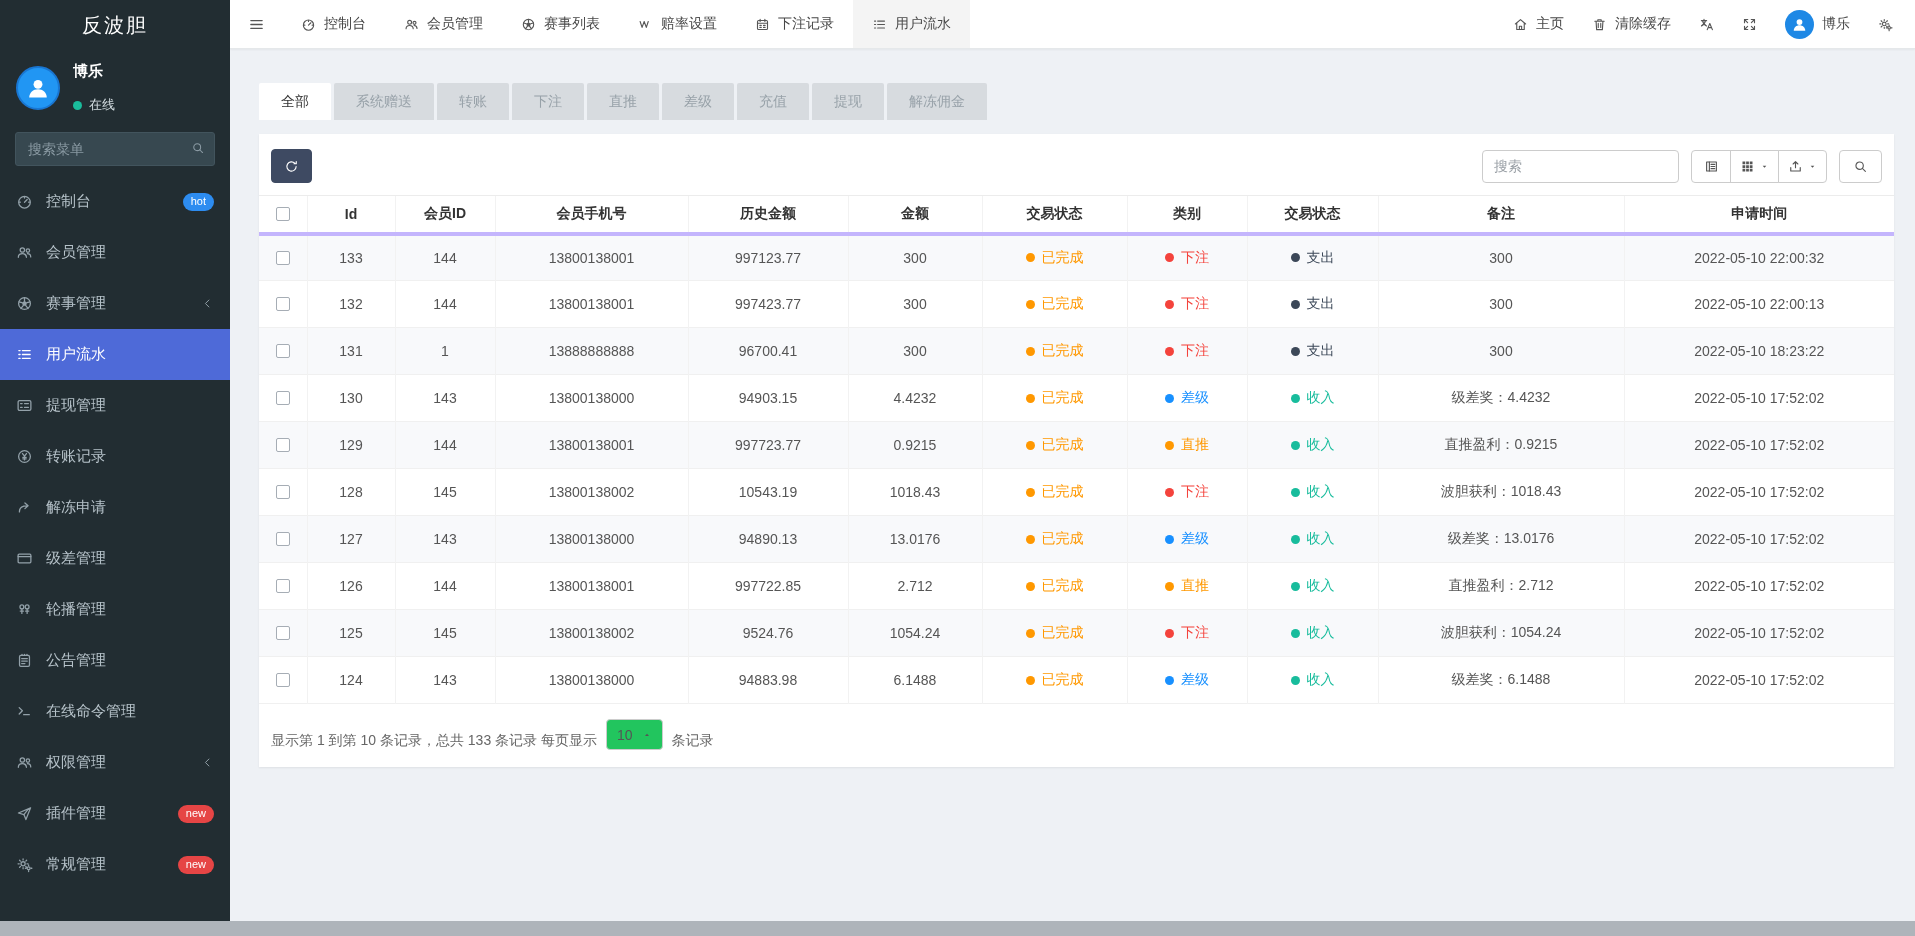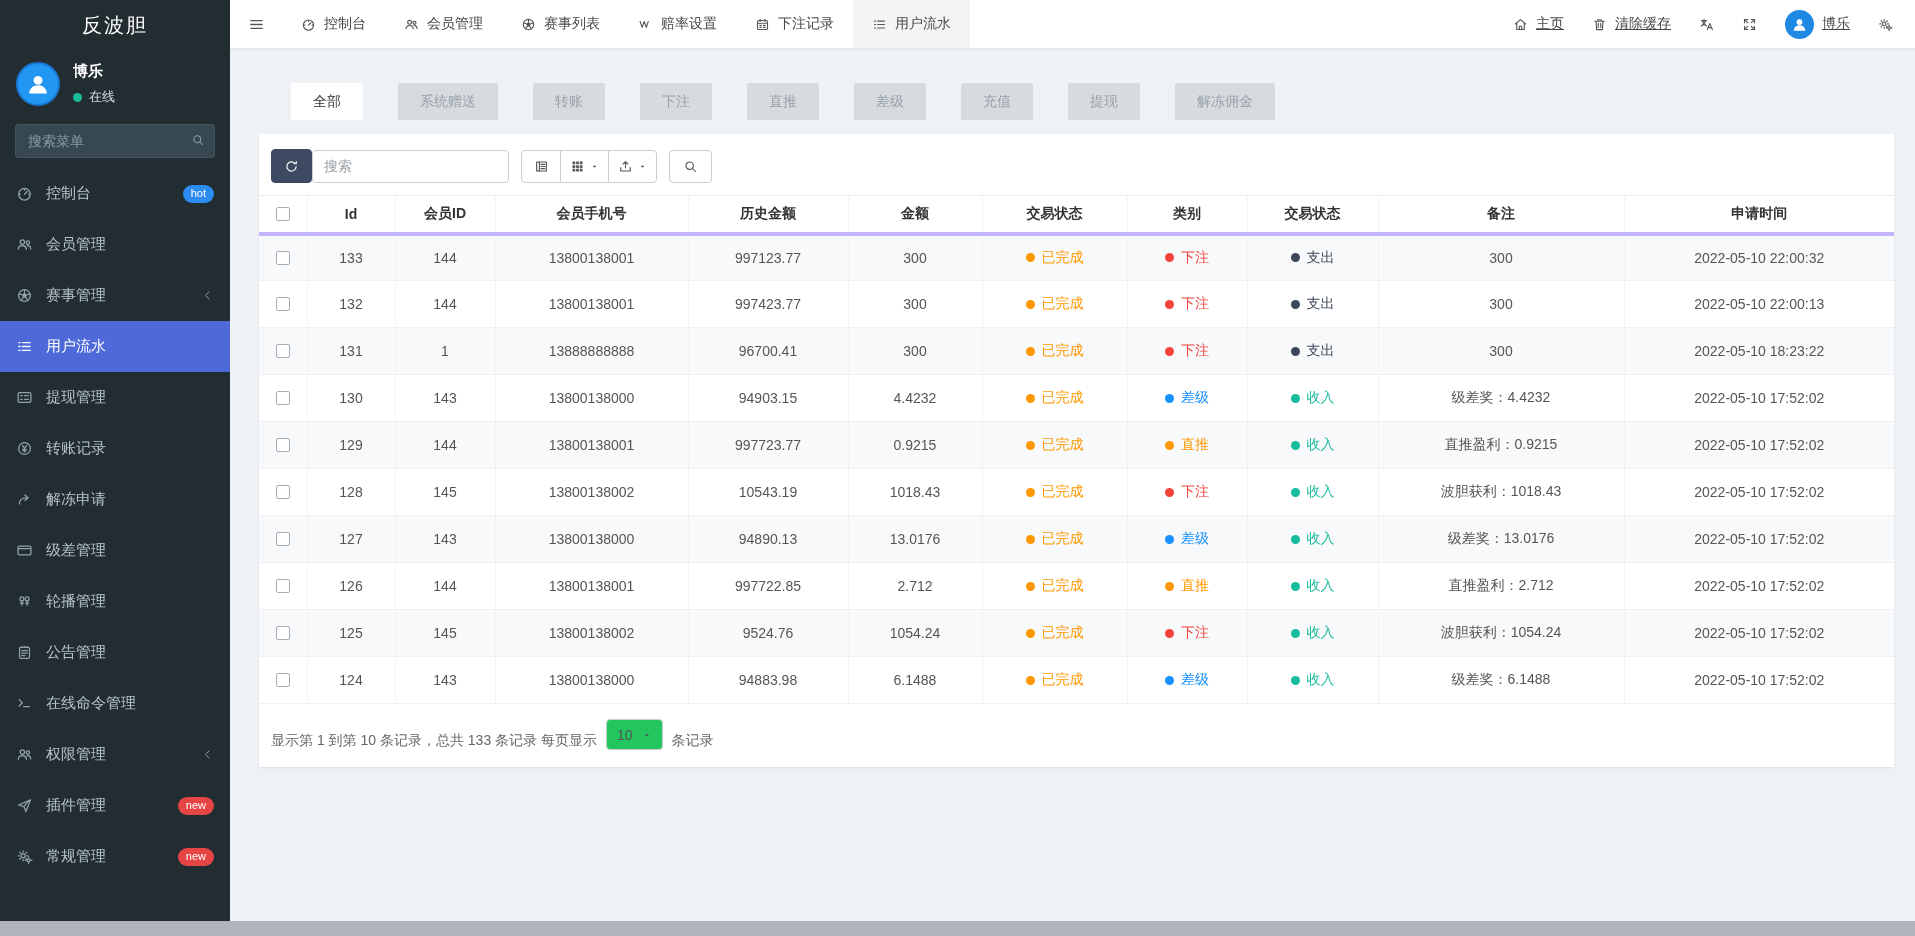--- a/index.html
+++ b/index.html
@@ -12,21 +12,21 @@
   .app { display:flex; width:1915px; height:936px; }
 
   
   .sidebar { flex:0 0 230px; width:230px; background:#222d32; color:#b6c2c9; position:relative; z-index:3; }
   .brand { height:50px; line-height:50px; text-align:center; color:#fff; font-size:20px; letter-spacing:2px; }
   .userpanel { display:flex; align-items:center; gap:13px; padding:12px 16px 6px; }
   .avatar-lg { width:44px; height:44px; border-radius:50%; background:#2196f3; border:2px solid #1976d2;
                color:#fff; display:flex; align-items:center; justify-content:center; overflow:hidden; }
   .avatar-lg .ic svg { width:26px; height:26px; }
   .uname { color:#fff; font-weight:bold; font-size:15px; }
-  .ustatus { display:flex; align-items:center; gap:7px; margin-top:7px; font-size:13px; color:#d4dde1; }
+  .ustatus { display:flex; align-items:center; gap:7px; margin-top:15px; font-size:13px; color:#d4dde1; }
   .dot-online { width:9px; height:9px; border-radius:50%; background:#1abc9c; }
   .sidesearch { margin:12px 15px 10px; position:relative; }
   .sidesearch input { width:100%; height:34px; background:#374850; border:1px solid #42545d; border-radius:3px;
                       color:#d4dde1; font-size:14px; padding:0 32px 0 12px; outline:none;
                       font-family:inherit; }
   .sidesearch input::placeholder { color:#8a9aa3; }
   .sidesearch .ic { position:absolute; right:10px; top:9px; color:#8a9aa3; }
   .sidesearch .ic svg { width:14px; height:14px; }
   .menu { margin-top:8px; }
   .menu-item { height:51px; display:flex; align-items:center; gap:13px; padding:0 16px;
@@ -45,39 +45,39 @@
             border-bottom:1px solid #e5e8ea; box-shadow:0 1px 2px rgba(0,0,0,.05); position:relative; z-index:2; }
   .tn-left { display:flex; align-items:stretch; }
   .tn-burger { width:52px; display:flex; align-items:center; justify-content:center; color:#555; cursor:pointer; }
   .tn-burger .ic svg { width:17px; height:17px; }
   .tn-menu { display:flex; list-style:none; margin:0; padding:0; }
   .tn-item { display:flex; align-items:center; gap:8px; padding:0 19px; font-size:14px; color:#474747; cursor:pointer; }
   .tn-item .ic { color:#565656; }
   .tn-item .ic svg { width:15px; height:15px; }
   .tn-item.active { background:#f4f4f4; }
   .tn-right { display:flex; align-items:stretch; padding-right:8px; }
-  .tn-ritem { display:flex; align-items:center; gap:8px; padding:0 14px; font-size:14px; color:#474747; cursor:pointer;text-decoration:underline; }
+  .tn-ritem { display:flex; align-items:center; gap:8px; padding:0 14px; font-size:14px; color:#474747; cursor:pointer; }
   .tn-ritem .ic { color:#565656; }
   .tn-ritem .ic svg { width:15px; height:15px; }
   .avatar-sm { width:29px; height:29px; border-radius:50%; background:#1e88e5; color:#fff;
                display:flex; align-items:center; justify-content:center; }
   .avatar-sm .ic { color:#fff; }
   .avatar-sm .ic svg { width:17px; height:17px; }
 
   .content { flex:1; padding:34px 21px 0 29px; }
 
   
   .tabs { display:flex; gap:3px; }
   .tab { height:37px; display:flex; align-items:center; padding:0 22px; background:#d7dbdf; color:#98a2a9;
-         font-size:14px; border-radius:2px 2px 0 0; cursor:pointer;margin-left:32px; }
+         font-size:14px; border-radius:2px 2px 0 0; cursor:pointer; }
   .tab.active { background:#fff; color:#333; }
 
   
   .card { margin-top:14px; background:#fff; box-shadow:0 1px 2px rgba(0,0,0,.07); }
-  .toolbar { display:flex; justify-content:flex-start; align-items:center; padding:15px 12px 12px; }
+  .toolbar { display:flex; justify-content:space-between; align-items:center; padding:15px 12px 12px; }
   .btn-refresh { width:41px; height:34px; background:#3e4a62; border:1px solid #3e4a62; border-radius:4px;
                  color:#fff; display:flex; align-items:center; justify-content:center; cursor:pointer; }
   .btn-refresh .ic svg { width:15px; height:15px; }
   .toolbar-right { display:flex; align-items:center; }
   .tsearch { width:197px; height:33px; border:1px solid #ccc; border-radius:4px; padding:0 11px;
              font-size:14px; color:#555; outline:none; font-family:inherit; }
   .tsearch::placeholder { color:#9aa0a6; }
   .btn-group { display:flex; margin-left:12px; }
   .btn-tool { height:33px; min-width:40px; padding:0 9px; background:#fff; border:1px solid #ccc; margin-left:-1px;
               display:flex; align-items:center; justify-content:center; gap:5px; color:#555; cursor:pointer; }

